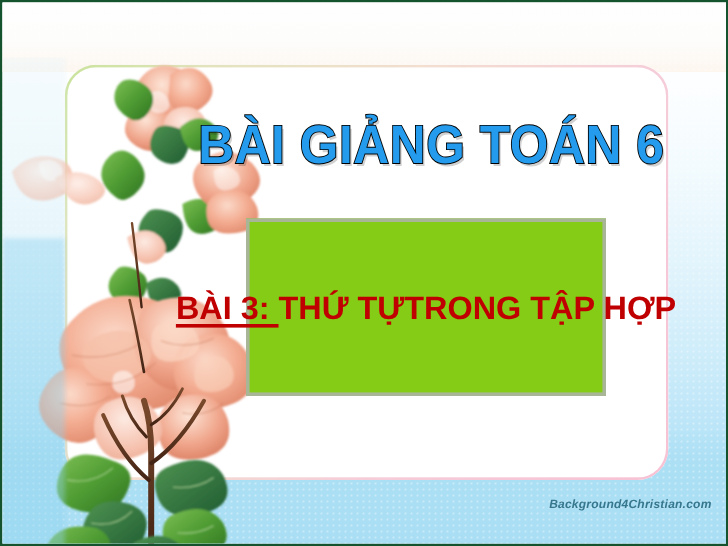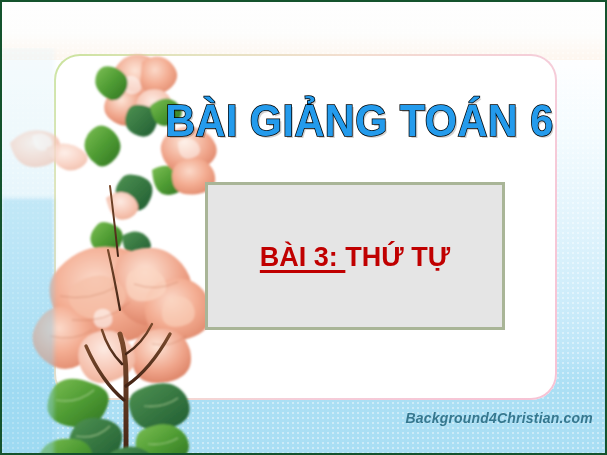--- a/index.html
+++ b/index.html
@@ -119,21 +119,21 @@
   }
 
   
   .lesson-box {
     position: absolute;
     left: 203px;
     top: 180px;
     width: 300px;
     height: 148px;
     box-sizing: border-box;
-    background: #e5e5e5;
+    background: #84cc16;
     border: 3px solid #a9b597;
     display: flex;
     flex-direction: row;
     align-items: center;
     justify-content: center;
     padding-top: 2px;
   }
   .lesson-line {
     color: #c00000;
     font-family: "Liberation Sans", sans-serif;
@@ -150,21 +150,21 @@
   }
 
   
   .watermark {
     position: absolute;
     right: 12px;
     bottom: 27px;
     font-family: "Liberation Sans", sans-serif;
     font-style: italic;
     font-weight: bold;
-    font-size: 14px;
+    font-size: 10px;
     color: #2d6f86;
     letter-spacing: 0.2px;
     opacity: 0.92;
   }
 </style>
 </head>
 <body>
 
 <div id="slide">
 
@@ -301,17 +301,18 @@
       </g>
     </svg>
   </div>
 
   <div class="main-title">BÀI GIẢNG TOÁN 6</div>
 
   <div class="lesson-box">
     <div class="lesson-line">
       <span class="u">BÀI 3: </span><span>THỨ TỰ</span>
     </div>
+    <div class="lesson-line">TRONG TẬP HỢP</div>
   </div>
 
   <div class="watermark">Background4Christian.com</div>
 
 </div>
 
 </body></html>

